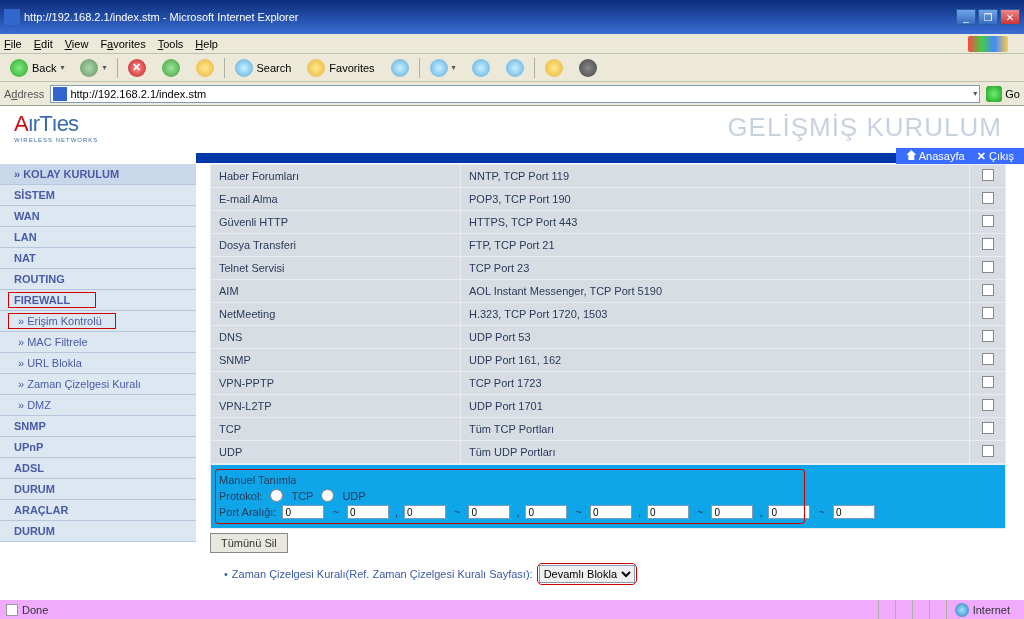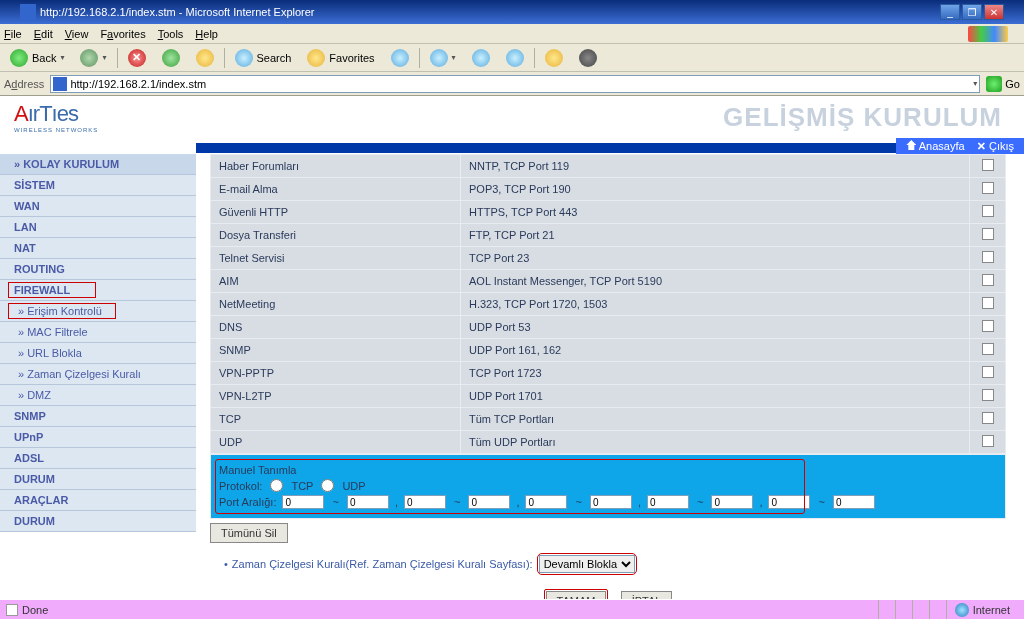--- a/index.html
+++ b/index.html
@@ -1,18 +1,18 @@
 <!DOCTYPE html>
 <html><head>
 <meta charset="utf-8">
 <style>
 * { box-sizing: border-box; margin: 0; padding: 0; }
 body { font-family: Tahoma, Arial, sans-serif; font-size: 11px; background: #fff; overflow: hidden; }
 
-.titlebar { background: linear-gradient(to bottom, #0a2d7a, #3b6dd4); color: #fff; height: 24px; display: flex; align-items: center; padding: 0 20px; }
+.titlebar { background: linear-gradient(to bottom, #0a2d7a, #3b6dd4); color: #fff; height: 34px; display: flex; align-items: center; padding: 0 4px; }
 .titlebar .ie-icon { width: 16px; height: 16px; background: #36c; margin-right: 4px; display: inline-block; }
 .titlebar .title-text { font-size: 11px; }
 .titlebar .spacer { flex: 1; }
 .titlebar .winbtn { width: 20px; height: 16px; background: linear-gradient(#6fa4e8,#356bc0); border: 1px solid #2a5aa0; margin-left: 2px; display: inline-flex; align-items: center; justify-content: center; color: #fff; font-size: 10px; }
 
 .menubar { background: #ece9d8; height: 20px; display: flex; align-items: center; padding: 0 4px; border-bottom: 1px solid #c0c0b0; }
 .menubar span { margin-right: 12px; color: #000; }
 .menubar span u { text-decoration: underline; }
 .menubar .winlogo { margin-left: auto; width: 40px; height: 16px; background: linear-gradient(90deg,#f44,#4c4,#48f,#fc4); border-radius: 2px; }
 
@@ -37,21 +37,21 @@
 .addrbar .go-btn .go-icon { width: 16px; height: 16px; background: radial-gradient(#6fef6f,#1f9f1f); border-radius: 3px; }
 
 .content { display: flex; height: 530px; }
 .header-row { display: flex; align-items: center; height: 42px; }
 .logo-area { width: 196px; padding: 6px 14px; }
 .logo-text { font-size: 22px; font-weight: 500; letter-spacing: -1px; }
 .logo-text .a1 { color: #d21010; }
 .logo-text .rest { color: #3a6cab; }
 .logo-sub { font-size: 6px; color: #3a6cab; letter-spacing: 1px; }
 
-.page-title { flex: 1; text-align: right; padding-right: 22px; font-size: 26px; font-weight: bold; color: #c8d2de; letter-spacing: 1px; }
+.page-title { flex: 1; text-align: right; padding-right: 22px; font-size: 26px; font-weight: normal; color: #c8d2de; letter-spacing: 1px; }
 
 .blue-strip { height: 16px; display: flex; }
 .blue-strip .pad { width: 196px; }
 .blue-strip .bar { flex: 1; display: flex; align-items: center; }
 .blue-strip .darkblue { flex: 1; background: #0038a8; height: 10px; margin-top:3px; }
 .blue-strip .links { background: #3a6cff; color: #fff; display: flex; align-items: center; padding: 0 10px; height: 16px; gap: 12px; font-size: 11px; }
 .blue-strip .links .home-icon { display:inline-block; width:10px;height:10px;background:#fff;clip-path:polygon(50% 0,100% 50%,80% 50%,80% 100%,20% 100%,20% 50%,0 50%); }
 .blue-strip .links .x-icon { display:inline-block; color:#fff; font-weight:bold; }
 
 .sidebar { width: 196px; }

